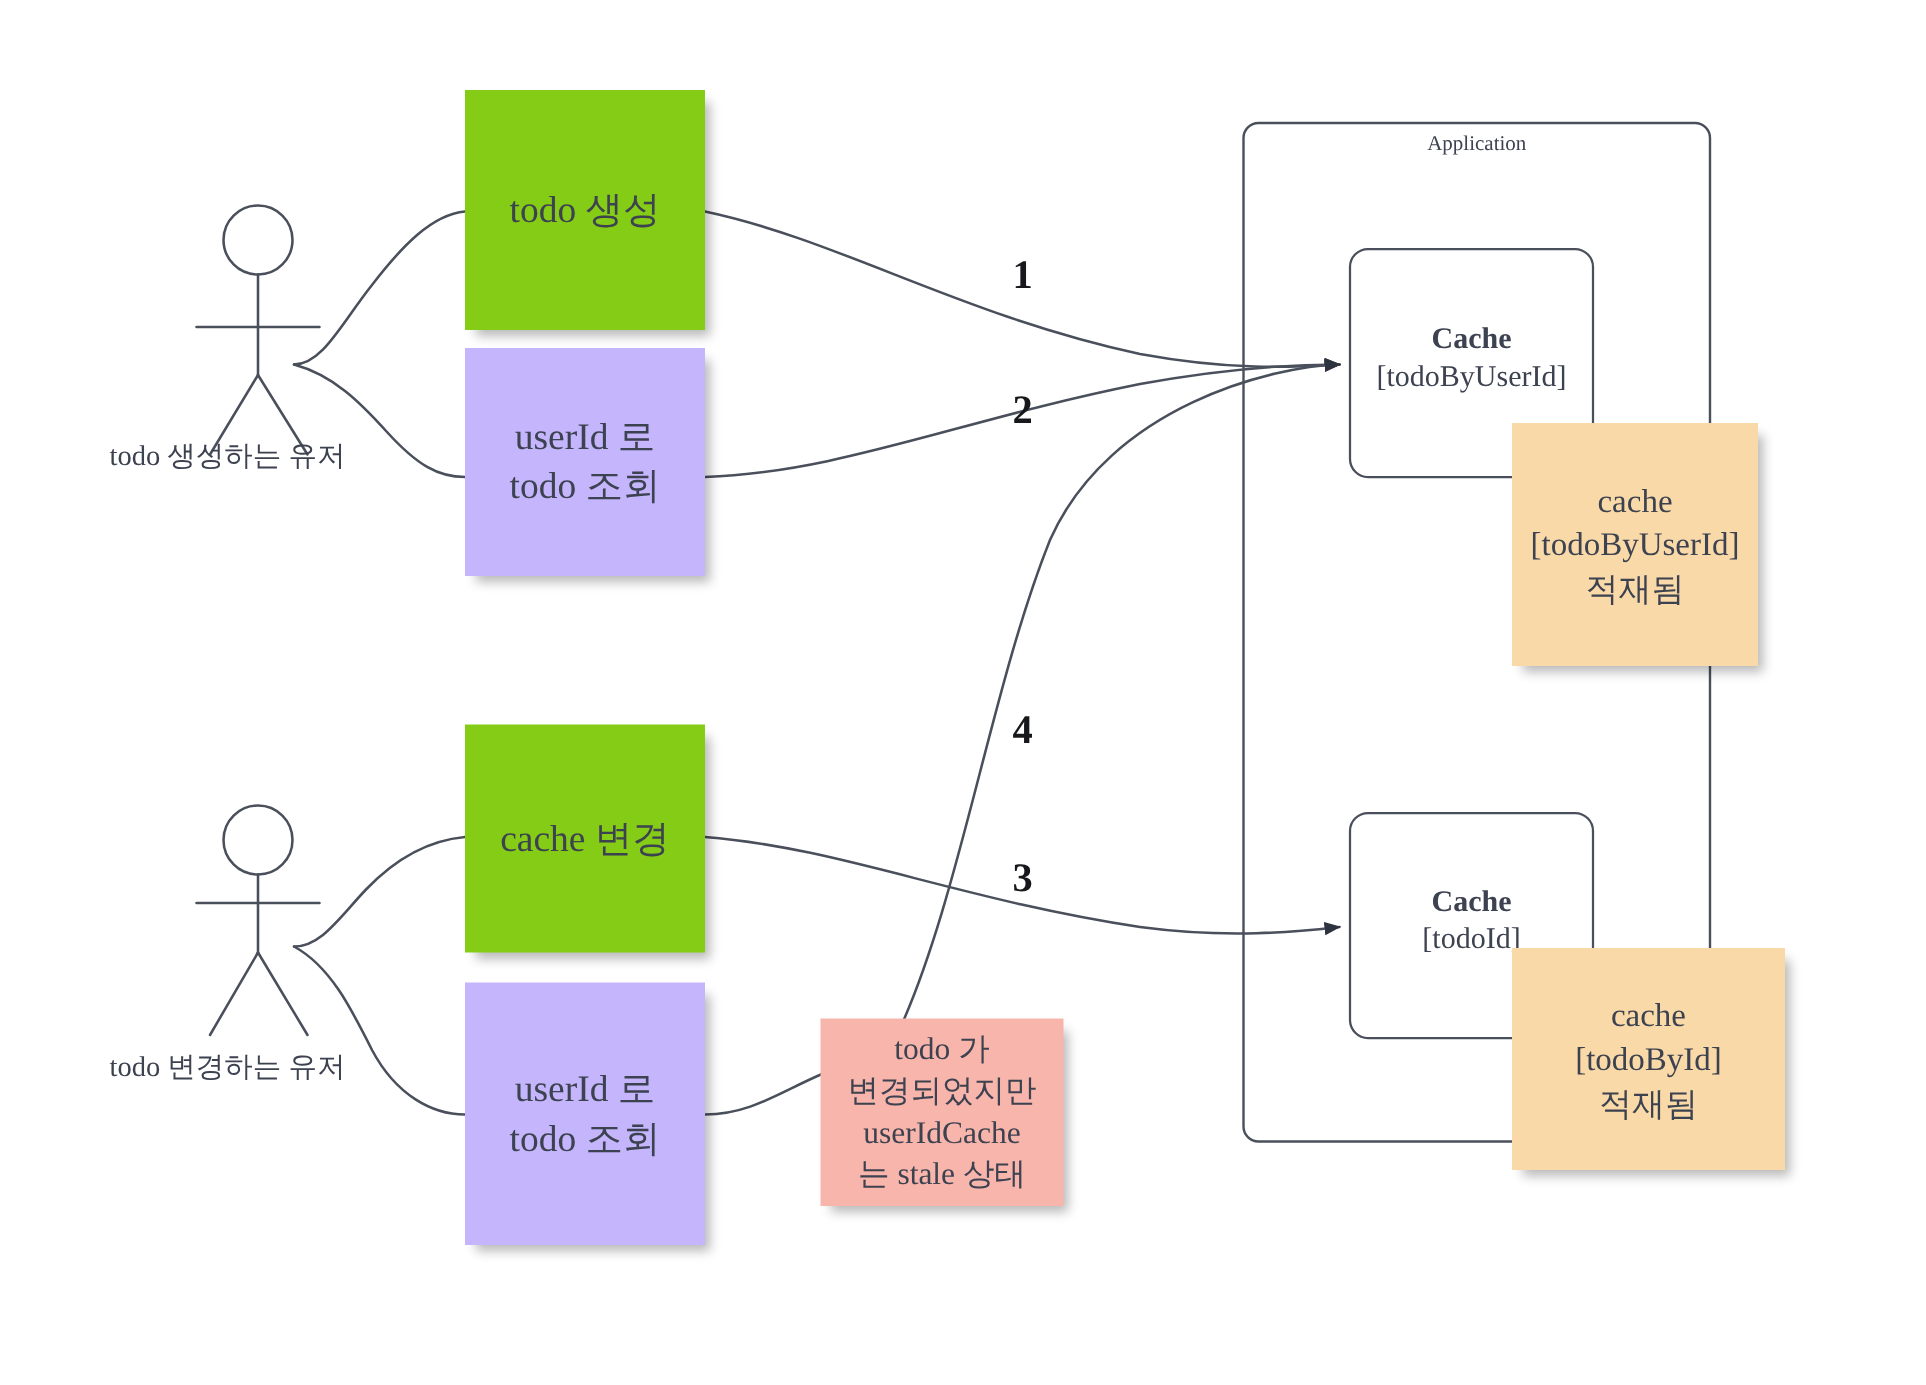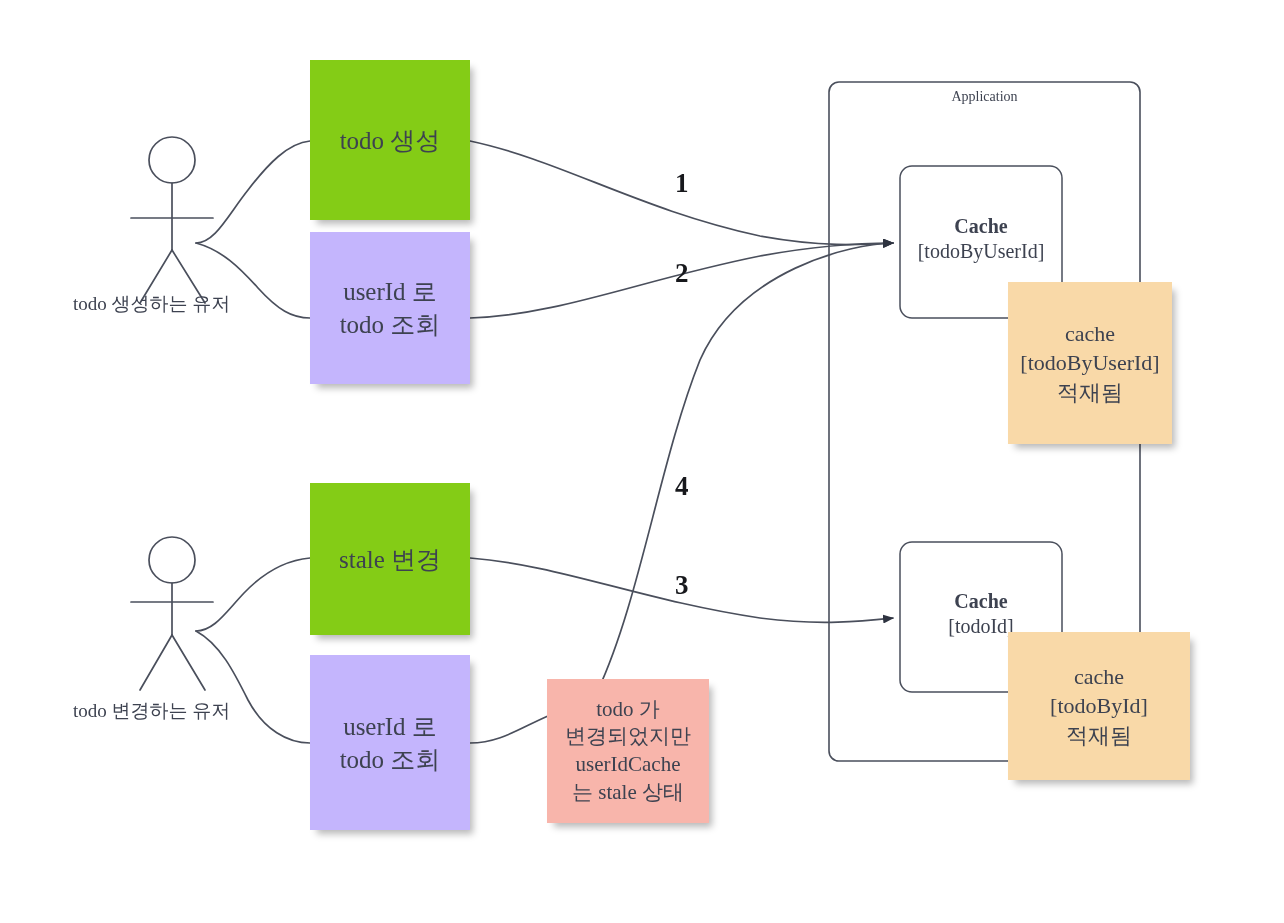--- a/index.html
+++ b/index.html
@@ -131,34 +131,34 @@
   <div class="box-label cache-sub" style="left:900px; top:239px; width:162px;">[todoByUserId]</div>
 
   <div class="box-label cache-title" style="left:900px; top:589px; width:162px;">Cache</div>
   <div class="box-label cache-sub" style="left:900px; top:614px; width:162px;">[todoId]</div>
 
   <div class="note note-blue" style="left:310px; top:60px; width:160px; height:160px; font-size:25px;">todo 생성</div>
 
   <div class="note note-green" style="left:310px; top:232px; width:160px; height:152px; font-size:25px;">userId 로
 todo 조회</div>
 
-  <div class="note note-blue" style="left:310px; top:483px; width:160px; height:152px; font-size:25px;">stale 변경</div>
+  <div class="note note-blue" style="left:310px; top:483px; width:160px; height:152px; font-size:25px;">cache 변경</div>
 
   <div class="note note-green" style="left:310px; top:655px; width:160px; height:175px; font-size:25px;">userId 로
 todo 조회</div>
 
   <div class="note note-orange" style="left:1008px; top:282px; width:164px; height:162px; font-size:22px;">cache
 [todoByUserId]
 적재됨</div>
 
   <div class="note note-orange" style="left:1008px; top:632px; width:182px; height:148px; font-size:22px;">cache
 [todoById]
 적재됨</div>
 
-  <div class="note note-pink" style="left:547px; top:679px; width:162px; height:144px; font-size:21px;">todo 가
+  <div class="note note-pink" style="left:547px; top:679px; width:162px; height:125px; font-size:21px;">todo 가
 변경되었지만
 userIdCache
 는 stale 상태</div>
 
   <div class="actor-caption" style="left:73px; top:291px;">todo 생성하는 유저</div>
 
   <div class="actor-caption" style="left:73px; top:698px;">todo 변경하는 유저</div>
 
   <div class="step-num" style="left:675px; top:168px;">1</div>
   <div class="step-num" style="left:675px; top:258px;">2</div>

